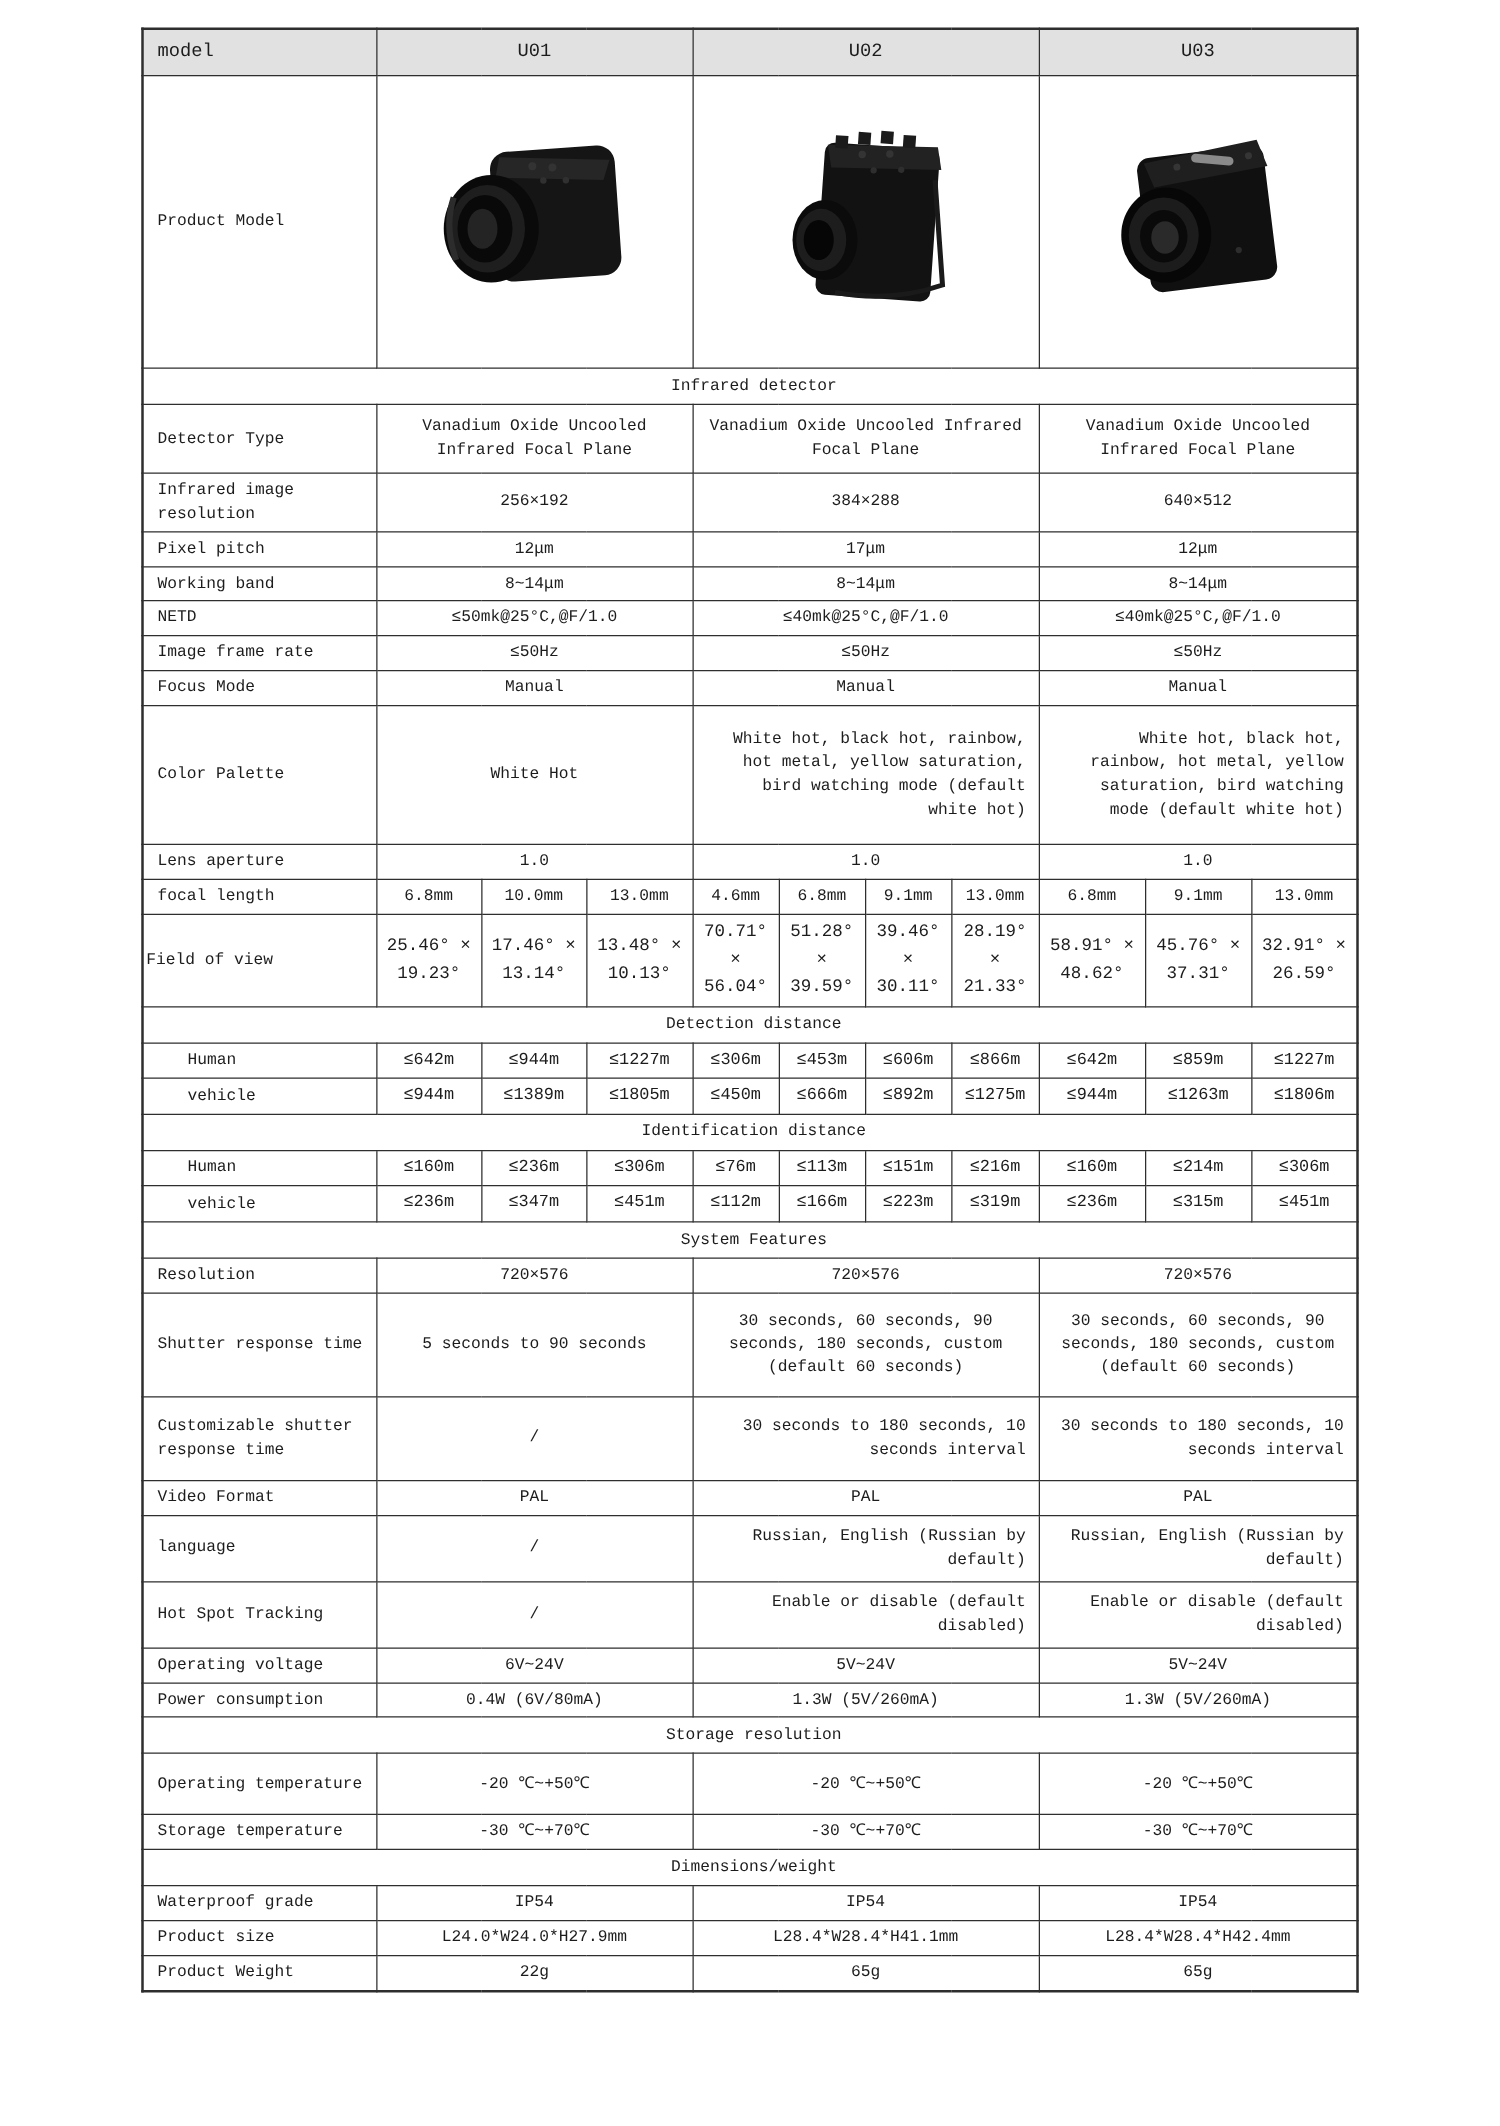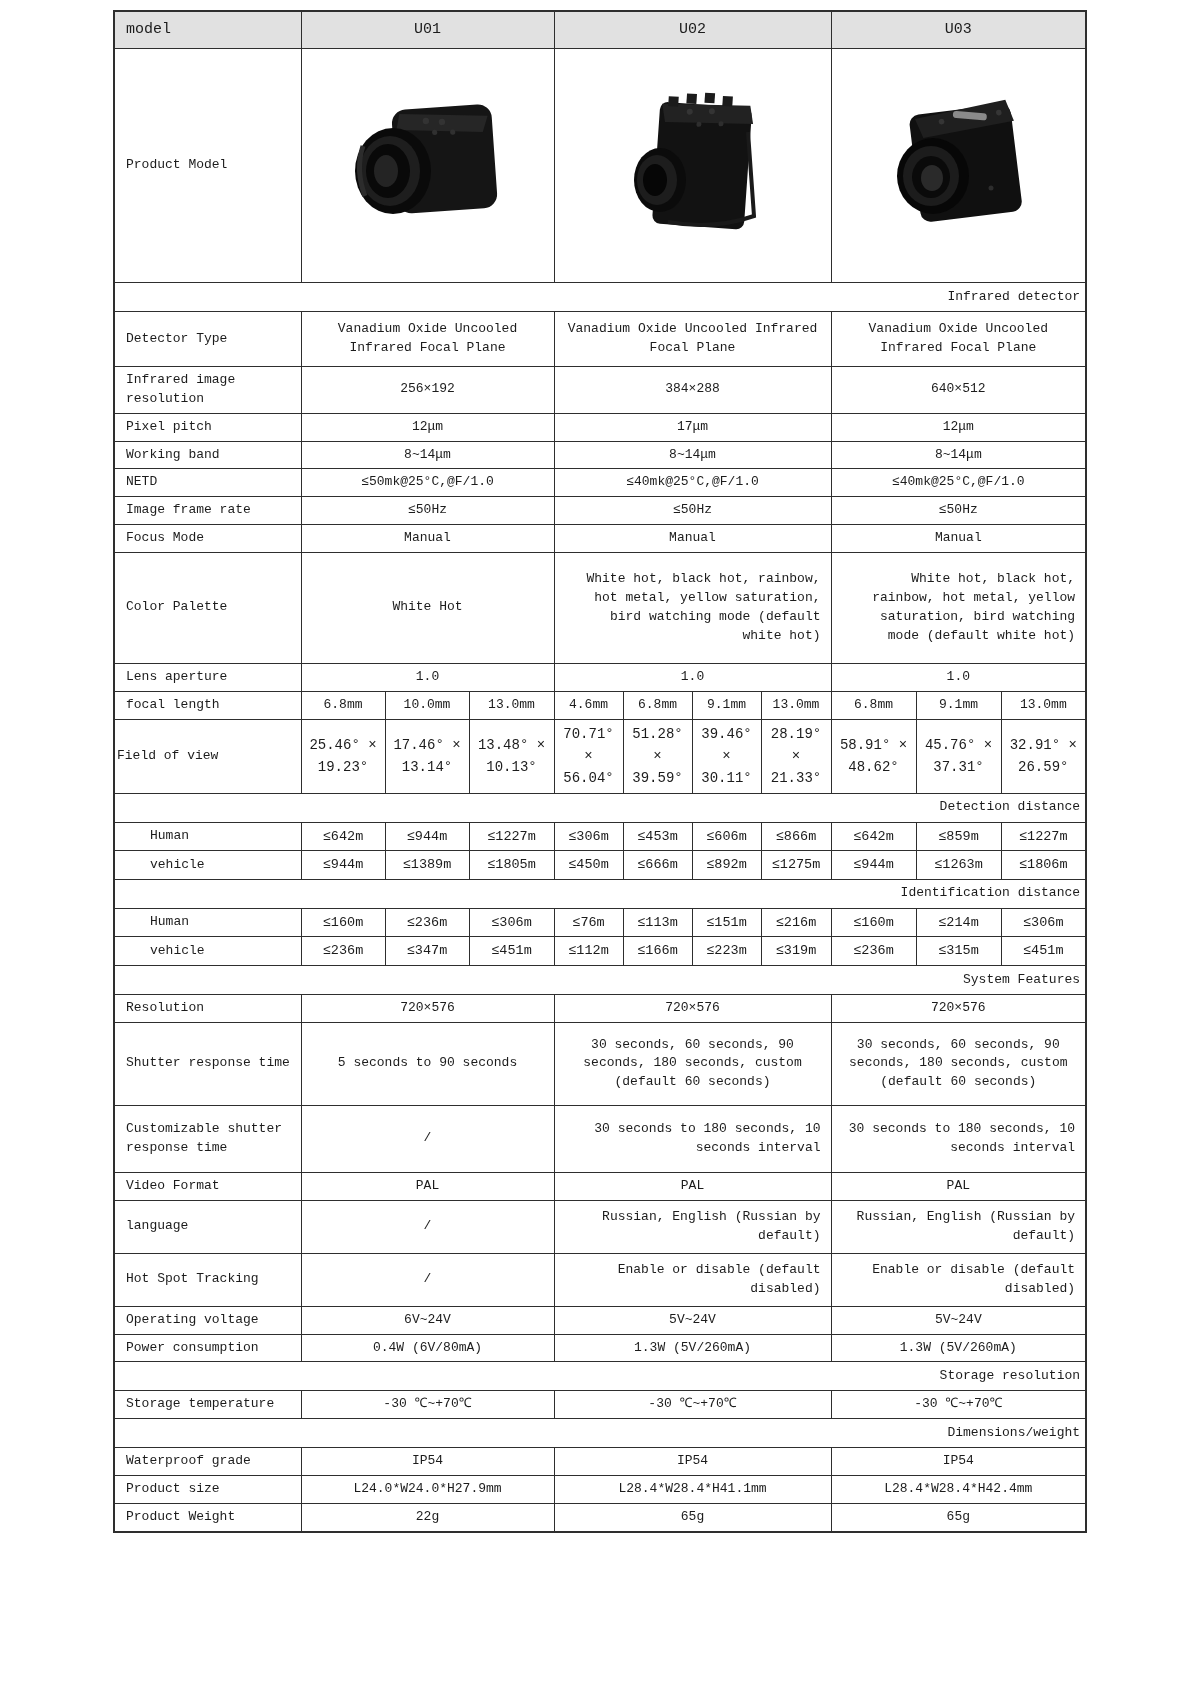--- a/index.html
+++ b/index.html
@@ -1,24 +1,24 @@
 <!DOCTYPE html>
 <html><head>
 <meta charset="utf-8">
 <style>
   html,body{margin:0;padding:0;background:#ffffff;}
   body{width:1200px;height:1701px;position:relative;
        font-family:"Liberation Mono","DejaVu Sans Mono",monospace;color:#1c1c1c;}
-  table.spec{position:absolute;left:113px;top:10px;width:972px;
+  table.spec{position:absolute;left:113px;top:22px;width:972px;
        border-collapse:collapse;table-layout:fixed;border:2px solid #2e2e2e;background:#fff;}
   td{border:1px solid #2e2e2e;font-size:13px;padding:4px 5px;
      text-align:center;vertical-align:middle;word-wrap:break-word;line-height:1.45;}
   tr.hdr td{background:#e1e1e1;font-size:15px;height:28px;}
   td.lbl{text-align:left;padding-left:11px;padding-right:6px;}
-  td.sec{text-align:right;padding-left:11px;height:20px;}
+  td.sec{text-align:center;padding-left:11px;height:20px;}
   td.left{text-align:right;padding-left:16px;padding-right:10px;}
   tr.product td{height:225px;}
   td.model-name{font-size:15px;font-family:Liberation Mono, monospace;}
   tr.fov td{font-size:14px;padding:3px 2px;line-height:1.6;}
   tr.dist td{font-size:13.5px;}
   tr.dist td.lbl{font-size:13px;padding-left:35px;}
   tr.tall td{height:46px;}
   tr.palette td{height:102px;}
   tr.shutter td{height:74px;font-family:Liberation Mono, monospace;}
   tr.cshutter td{height:58px;}
@@ -327,20 +327,26 @@
     <td class="lbl">Power consumption</td>
     <td colspan="3">0.4W (6V/80mA)</td>
     <td colspan="4">1.3W (5V/260mA)</td>
     <td colspan="3">1.3W (5V/260mA)</td>
   </tr>
 
   <tr>
     <td colspan="11" class="sec">Storage resolution</td>
   </tr>
 
+  <tr class="optemp">
+    <td class="lbl">Operating temperature</td>
+    <td colspan="3">-20 ℃~+50℃</td>
+    <td colspan="4">-20 ℃~+50℃</td>
+    <td colspan="3">-20 ℃~+50℃</td>
+  </tr>
 
   <tr>
     <td class="lbl">Storage temperature</td>
     <td colspan="3">-30 ℃~+70℃</td>
     <td colspan="4">-30 ℃~+70℃</td>
     <td colspan="3">-30 ℃~+70℃</td>
   </tr>
 
   <tr>
     <td colspan="11" class="sec">Dimensions/weight</td>

